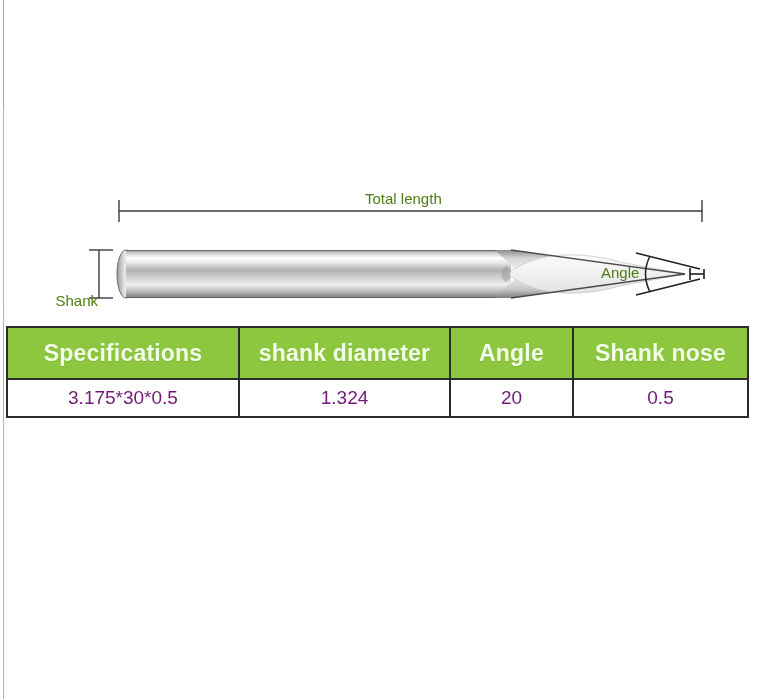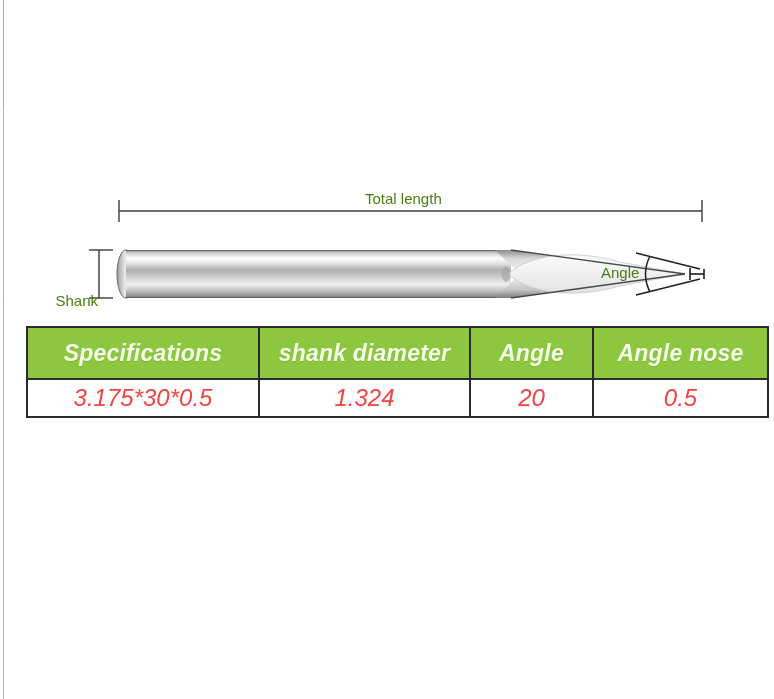--- a/index.html
+++ b/index.html
@@ -56,46 +56,45 @@
     white-space: pre;
   }
   .lbl-total   { left: 365px; top: 190px; font-size: 15px; }
   .lbl-shank   { left: 26px;  top: 258px; text-align: right; width: 72px; }
   .lbl-angle   { left: 601px; top: 264px; font-size: 15px; }
   .lbl-nose    { left: 710px; top: 258px; line-height: 17px; }
 
   
   #spec-table {
     position: absolute;
-    left: 26px;
+    left: 6px;
     top: 326px;
     width: 735px;
     border-collapse: collapse;
     table-layout: fixed;
-    font-style: italic;
   }
   #spec-table th, #spec-table td {
     border: 2px solid #2b2b2b;
     text-align: center;
     padding: 0;
   }
   #spec-table thead th {
     background: #8dc63f;
     color: #f4ffe8;
     height: 50px;
     font-size: 23px;
     font-weight: bold;
     letter-spacing: .2px;
     text-shadow: 0 1px 0 rgba(0,0,0,.10);
   }
   #spec-table tbody td {
     background: #ffffff;
-    color: #ef4444;
+    color: #701a75;
     height: 36px;
-    font-size: 24px;
+    font-size: 19px;
     font-weight: normal;
   }
   .col-1 { width: 230px; }
   .col-2 { width: 209px; margin-top: 16px; }
   .col-3 { width: 121px; }
   .col-4 { width: 173px; }
 </style>
 </head>
 <body>
 
@@ -207,21 +206,21 @@
 
   <div class="lbl lbl-angle">Angle</div>
 
 
   <table id="spec-table">
     <thead>
       <tr>
         <th class="col-1">Specifications</th>
         <th class="col-2">shank diameter</th>
         <th class="col-3">Angle</th>
-        <th class="col-4">Angle nose</th>
+        <th class="col-4">Shank nose</th>
       </tr>
     </thead>
     <tbody>
       <tr>
         <td>3.175*30*0.5</td>
         <td>1.324</td>
         <td>20</td>
         <td>0.5</td>
       </tr>
     </tbody>

